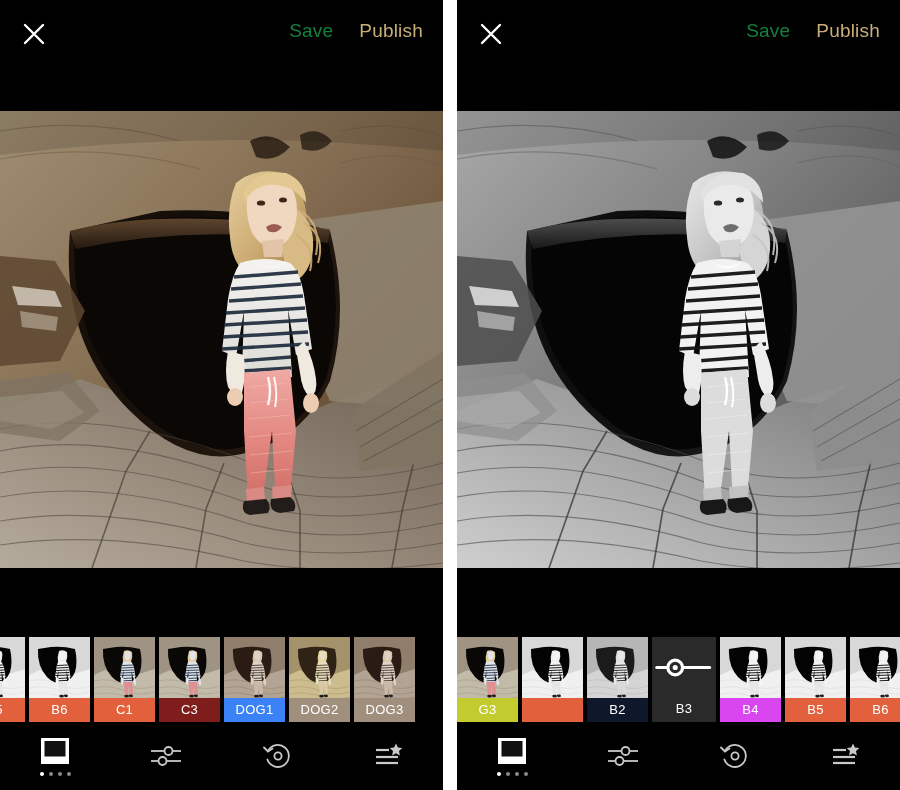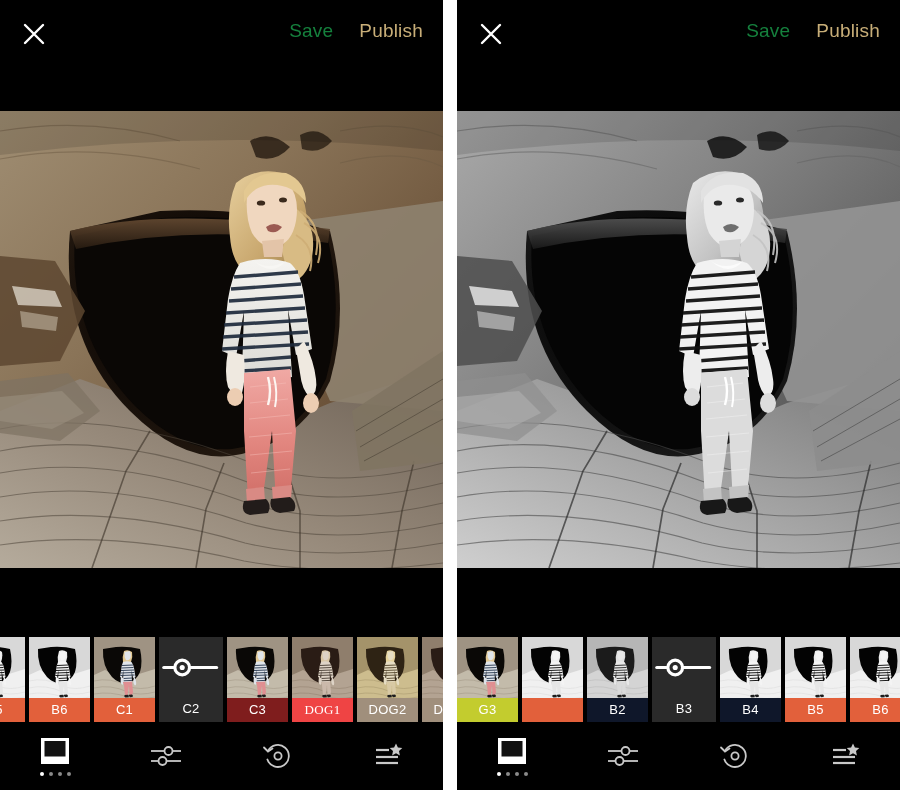--- a/index.html
+++ b/index.html
@@ -469,33 +469,20 @@
       <path d="M40 39 Q42 43 42.2 46 Q42.4 48 41 48.6 Q39.6 47.6 39.3 44.7 Z" fill="#dfe4ea"></path>
       <path d="M27 40 Q26.2 44 27 46.5 Q28 48.2 29.4 47.6 Q30 45 29.6 41 Z" fill="#dfe4ea"></path>
       <path d="M29 45 L38 44.5 L39 55 L38 58.5 L35.6 59 L35 48 L33.4 59 L31 58.5 L30 48 Z" fill="#e08f92"></path>
       <path d="M30.5 58 Q29.8 60.2 31.5 60.6 L34.6 60.2 Q35.3 58.8 34.2 57.8 Z" fill="#1c1c1c"></path>
       <path d="M35 57.8 Q34.4 59.8 36.4 60.2 L38.8 59.8 Q39.4 58.4 38 57.4 Z" fill="#1c1c1c"></path>
     </g>
   </svg>
             </div>
             <div class="tile-label" style="background: rgb(226, 96, 59);">C1</div>
           </div>
-          <div class="tile selected">
-            <div class="tile-thumb">
-              <svg class="sel-slider" viewBox="0 0 40 14">
-  <g stroke="#ffffff" stroke-width="2" fill="none" stroke-linecap="round">
-    <path d="M3 7 L9 7"></path>
-                  <path d="M20 7 L36 7"></path>
-  </g>
-  <circle cx="14.5" cy="7" r="4.6" fill="none" stroke="#ffffff" stroke-width="2"></circle>
-  <circle cx="14.5" cy="7" r="1.6" fill="#ffffff"></circle>
-</svg>
-            </div>
-            <div class="tile-label">C2</div>
-          </div>
           <div class="tile">
             <div class="tile-thumb">
               <svg viewBox="0 0 61 61" preserveAspectRatio="xMidYMid slice">
     <rect width="61" height="61" fill="#9f9383"></rect>
     <path d="M0 38 L11 33 L24 39 L33 43 L45 37 L61 32 L61 61 L0 61 Z" fill="#c3bbaa"></path>
     <path d="M9 12 Q8 29 18 40 Q25 47 32 46 Q42 45 46 35 Q49 25 46 12 Q34 9 22 10 Z" fill="#0a0806"></path>
     <g stroke="#9f9383" stroke-width="0.7" fill="none" opacity="0.7">
       <path d="M0 44 Q16 40 34 49 Q46 54 61 49"></path>
       <path d="M0 51 Q16 47 34 55 Q46 59 61 55"></path>
       <path d="M0 57 Q16 54 34 60 Q46 63 61 60"></path>
@@ -548,21 +535,21 @@
         <path d="M29 43.8 L38.2 43.4"></path>
       </g>
       <path d="M40 39 Q42 43 42.2 46 Q42.4 48 41 48.6 Q39.6 47.6 39.3 44.7 Z" fill="#ded3c6"></path>
       <path d="M27 40 Q26.2 44 27 46.5 Q28 48.2 29.4 47.6 Q30 45 29.6 41 Z" fill="#ded3c6"></path>
       <path d="M29 45 L38 44.5 L39 55 L38 58.5 L35.6 59 L35 48 L33.4 59 L31 58.5 L30 48 Z" fill="#cbb9ab"></path>
       <path d="M30.5 58 Q29.8 60.2 31.5 60.6 L34.6 60.2 Q35.3 58.8 34.2 57.8 Z" fill="#1c1c1c"></path>
       <path d="M35 57.8 Q34.4 59.8 36.4 60.2 L38.8 59.8 Q39.4 58.4 38 57.4 Z" fill="#1c1c1c"></path>
     </g>
   </svg>
             </div>
-            <div class="tile-label" style="background: #ef4444; font-family: Liberation Serif, serif;">DOG1</div>
+            <div class="tile-label" style="background: #3b82f6;">DOG1</div>
           </div>
           <div class="tile">
             <div class="tile-thumb">
               <svg viewBox="0 0 61 61" preserveAspectRatio="xMidYMid slice">
     <rect width="61" height="61" fill="#a4936a"></rect>
     <path d="M0 38 L11 33 L24 39 L33 43 L45 37 L61 32 L61 61 L0 61 Z" fill="#cdbd8e"></path>
     <path d="M9 12 Q8 29 18 40 Q25 47 32 46 Q42 45 46 35 Q49 25 46 12 Q34 9 22 10 Z" fill="#2e2314"></path>
     <g stroke="#a4936a" stroke-width="0.7" fill="none" opacity="0.7">
       <path d="M0 44 Q16 40 34 49 Q46 54 61 49"></path>
       <path d="M0 51 Q16 47 34 55 Q46 59 61 55"></path>
@@ -966,21 +953,21 @@
         <path d="M29 43.8 L38.2 43.4"></path>
       </g>
       <path d="M40 39 Q42 43 42.2 46 Q42.4 48 41 48.6 Q39.6 47.6 39.3 44.7 Z" fill="#f4f4f4"></path>
       <path d="M27 40 Q26.2 44 27 46.5 Q28 48.2 29.4 47.6 Q30 45 29.6 41 Z" fill="#f4f4f4"></path>
       <path d="M29 45 L38 44.5 L39 55 L38 58.5 L35.6 59 L35 48 L33.4 59 L31 58.5 L30 48 Z" fill="#e6e6e6"></path>
       <path d="M30.5 58 Q29.8 60.2 31.5 60.6 L34.6 60.2 Q35.3 58.8 34.2 57.8 Z" fill="#1c1c1c"></path>
       <path d="M35 57.8 Q34.4 59.8 36.4 60.2 L38.8 59.8 Q39.4 58.4 38 57.4 Z" fill="#1c1c1c"></path>
     </g>
   </svg>
             </div>
-            <div class="tile-label" style="background: #0f172a;">B4</div>
+            <div class="tile-label" style="background: #d946ef;">B4</div>
           </div>
           <div class="tile">
             <div class="tile-thumb">
               <svg viewBox="0 0 61 61" preserveAspectRatio="xMidYMid slice">
     <rect width="61" height="61" fill="#d8d8d8"></rect>
     <path d="M0 38 L11 33 L24 39 L33 43 L45 37 L61 32 L61 61 L0 61 Z" fill="#f0f0f0"></path>
     <path d="M9 12 Q8 29 18 40 Q25 47 32 46 Q42 45 46 35 Q49 25 46 12 Q34 9 22 10 Z" fill="#030303"></path>
     <g stroke="#d8d8d8" stroke-width="0.7" fill="none" opacity="0.7">
       <path d="M0 44 Q16 40 34 49 Q46 54 61 49"></path>
       <path d="M0 51 Q16 47 34 55 Q46 59 61 55"></path>

